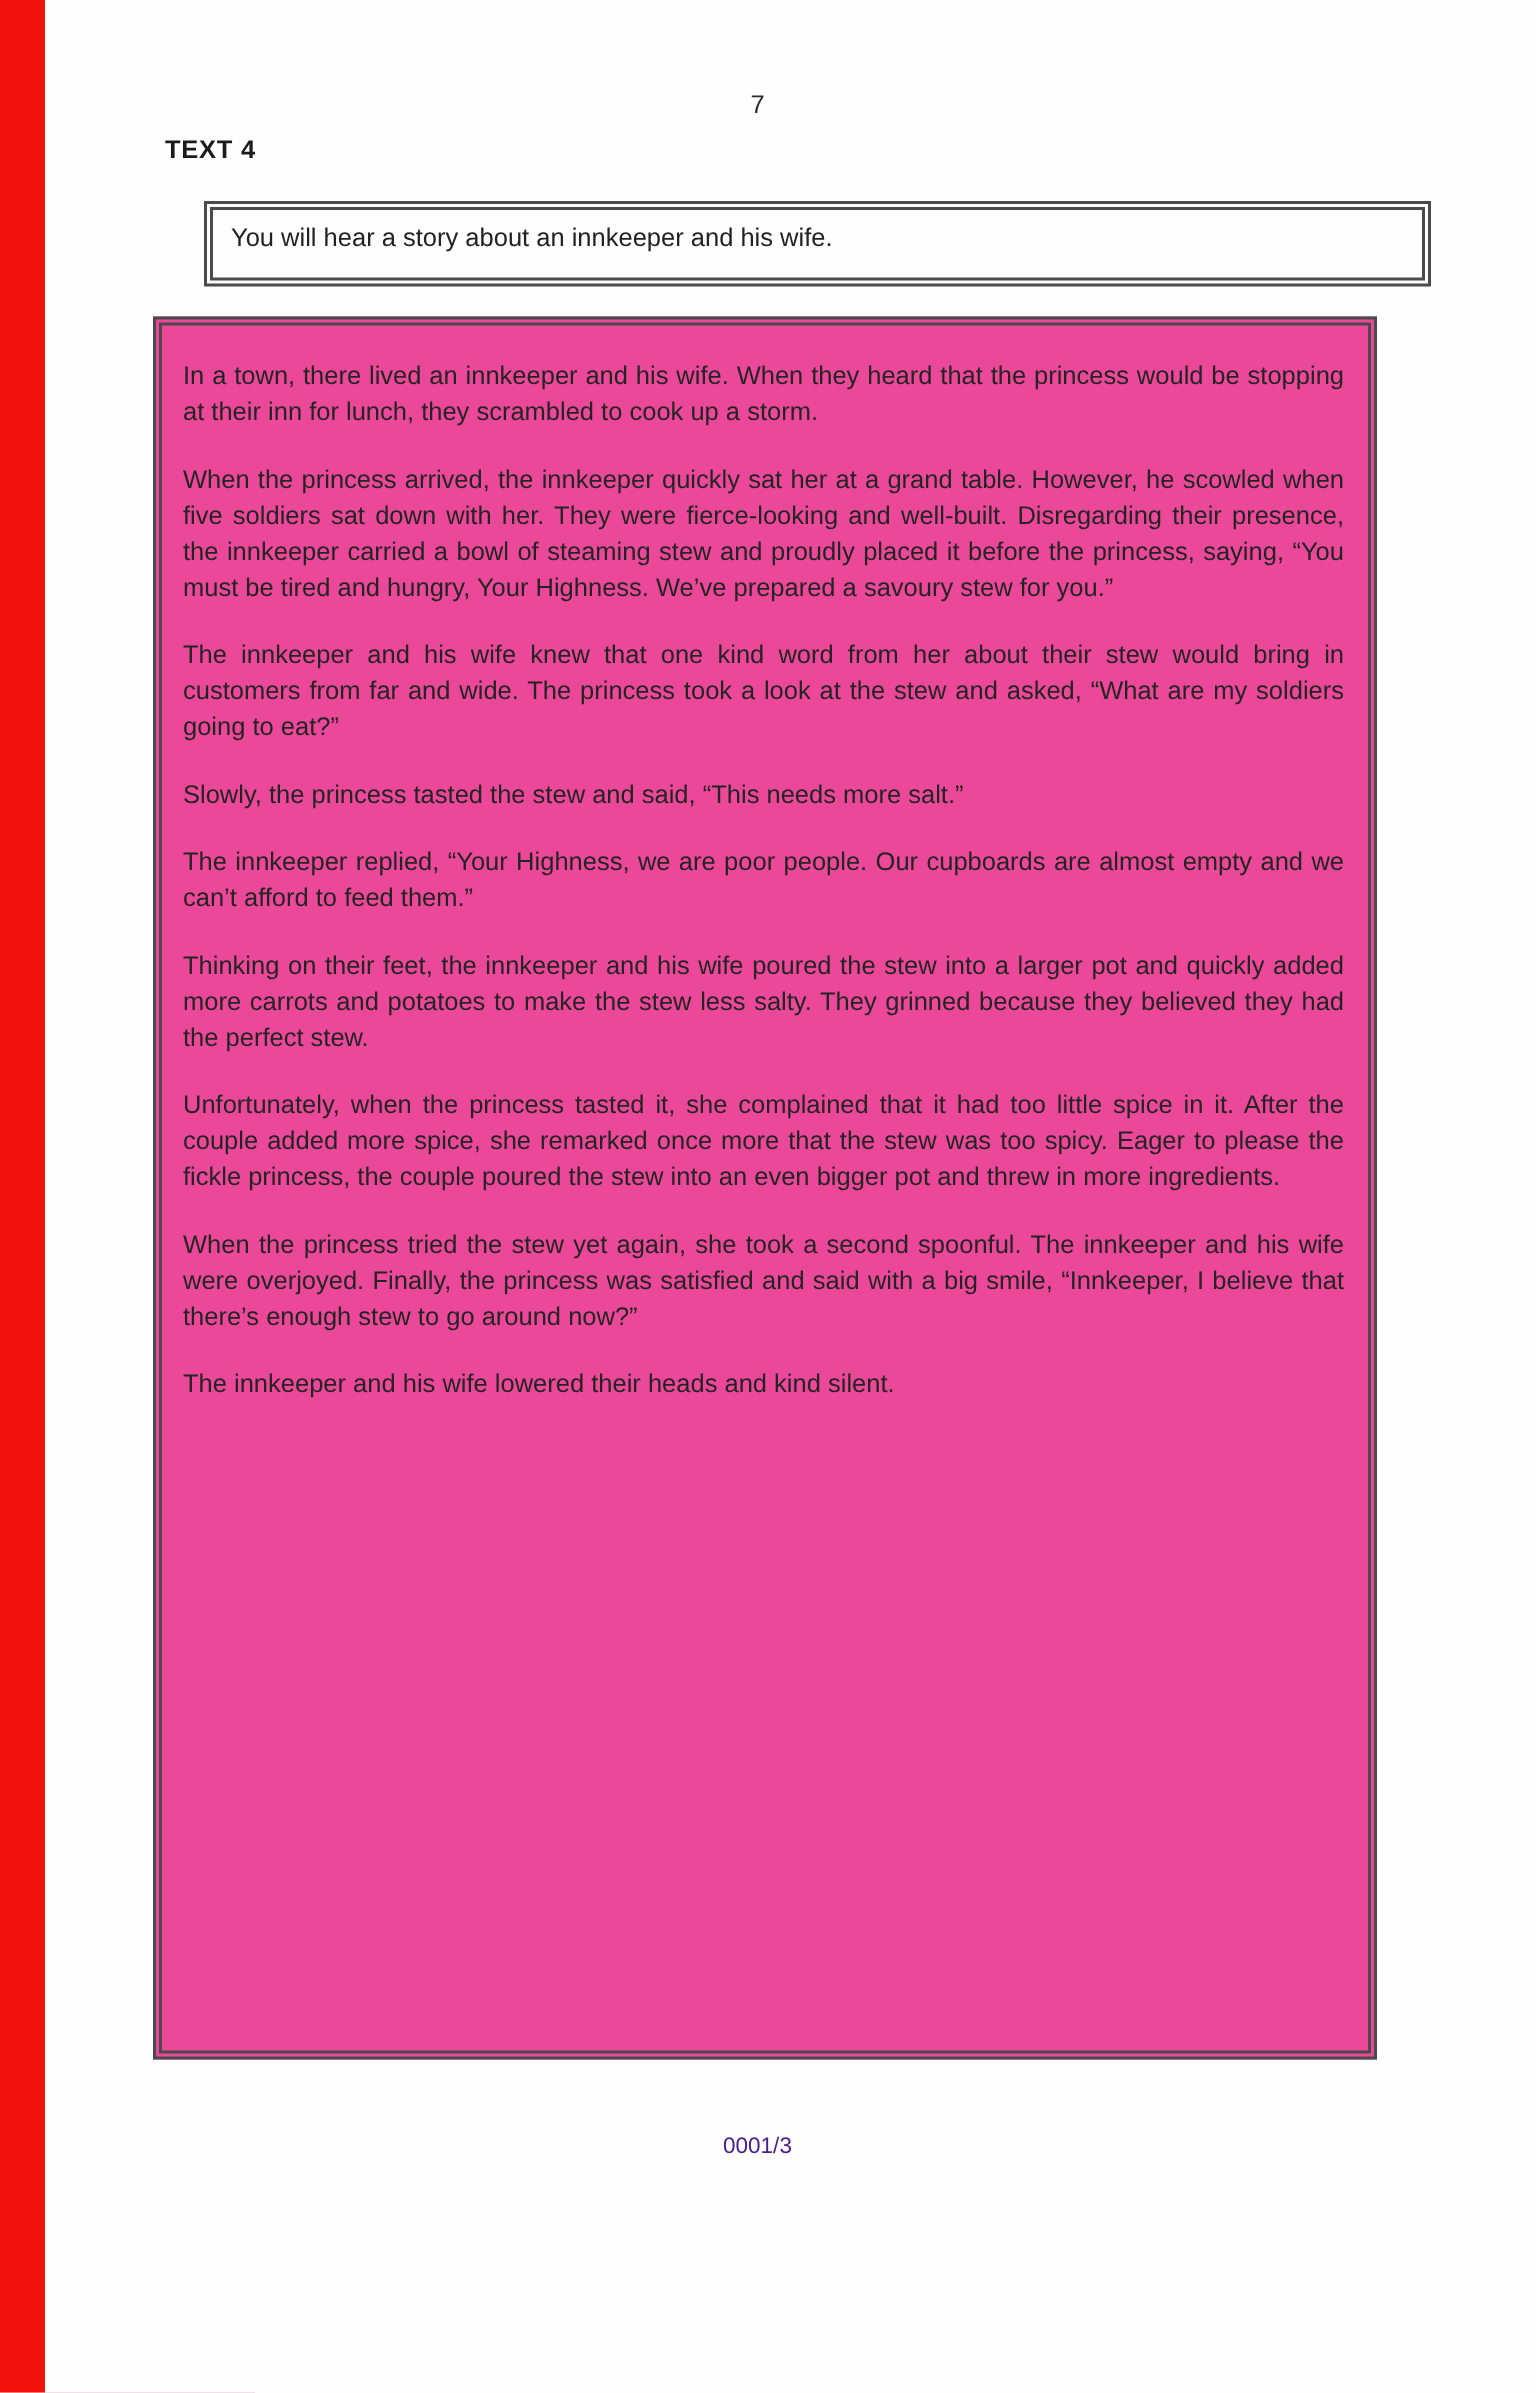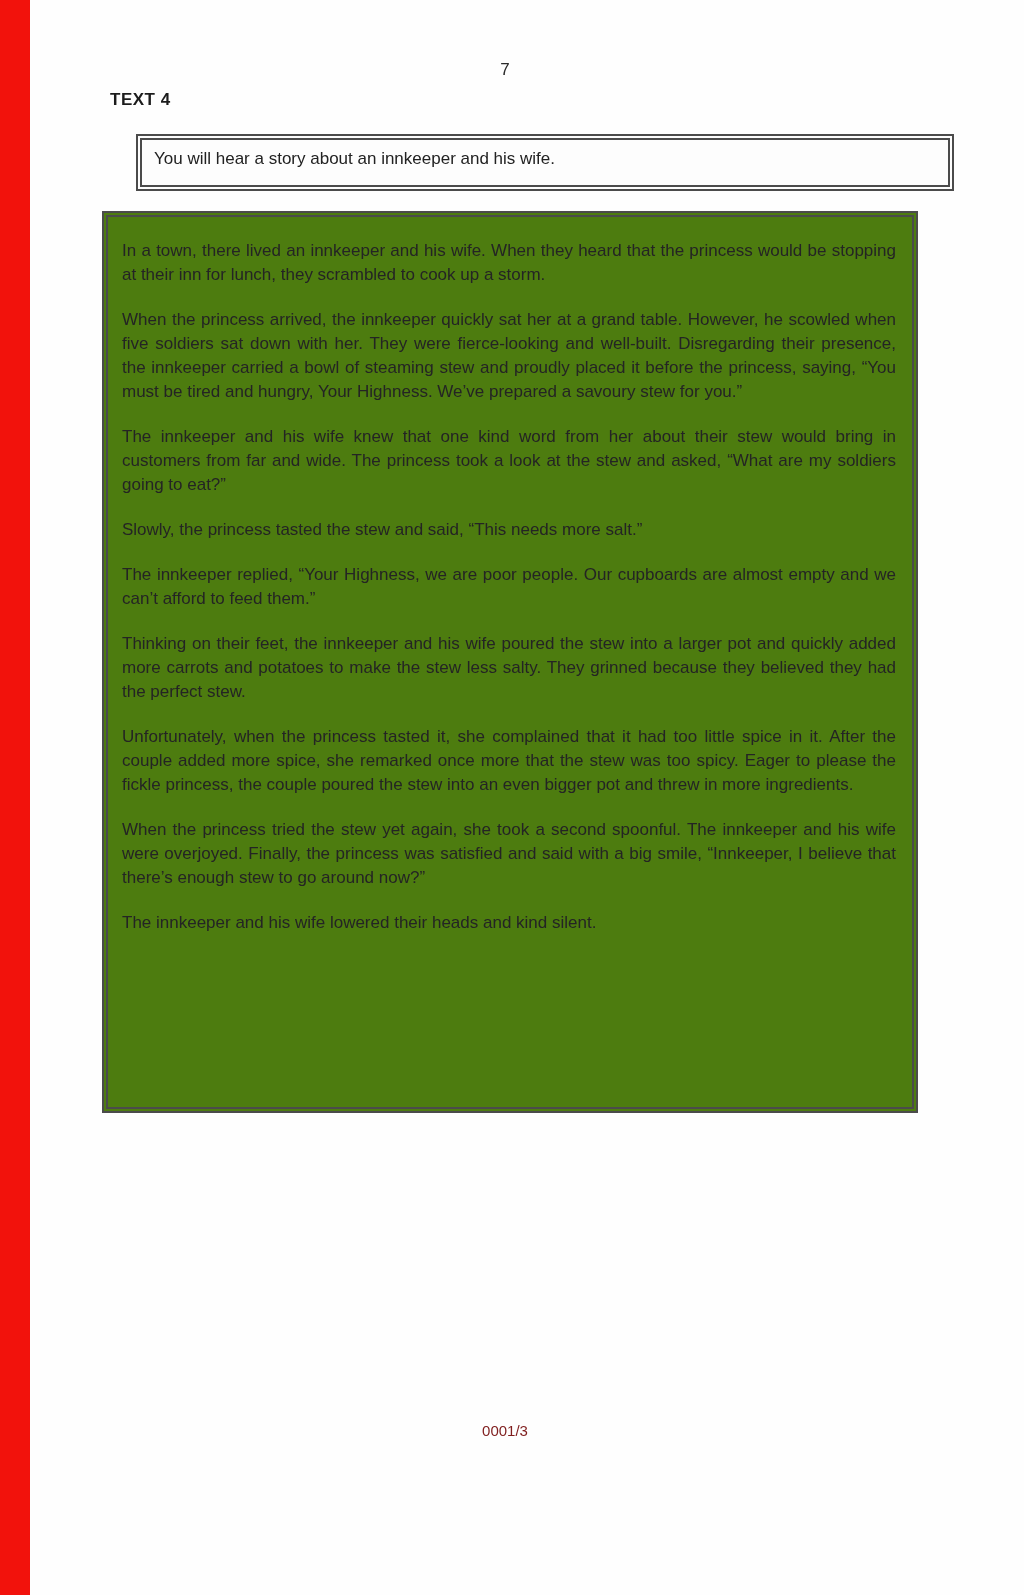--- a/index.html
+++ b/index.html
@@ -49,39 +49,39 @@
     background: #fdfdfd;
     font-size: 17px;
     line-height: 24px;
     color: #222;
     margin-left: 36px;
   }
   .story-box {
     position: absolute;
     left: 102px; top: 211px;
     width: 816px;
-    height: 902px;
+    height: 1162px;
     border: 6px double #4b4b4b;
     padding: 22px 16px 0 14px;
-    background: #4d7c0f;
+    background: #ec4899;
   }
   .story-box p {
     font-size: 17px;
     line-height: 24px;
     text-align: justify;
     margin-bottom: 21px;
     color: #242424;
   }
   .footer-code {
     position: absolute;
     top: 1422px; left: 0;
     width: 1010px;
     text-align: center;
     font-size: 15px;
-    color: #7f1d1d;
+    color: #4c1d95;
   }
 </style>
 </head>
 <body>
 
 <div class="page">
 
   <div class="red-strip"></div>
 
   <div class="page-number">7</div>

